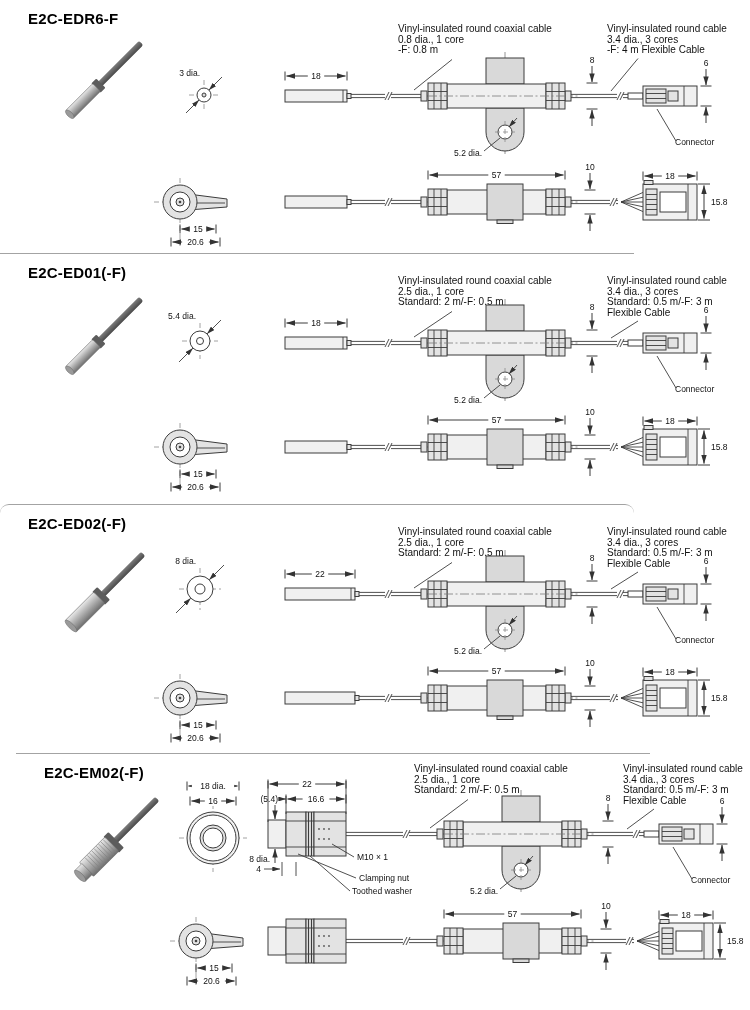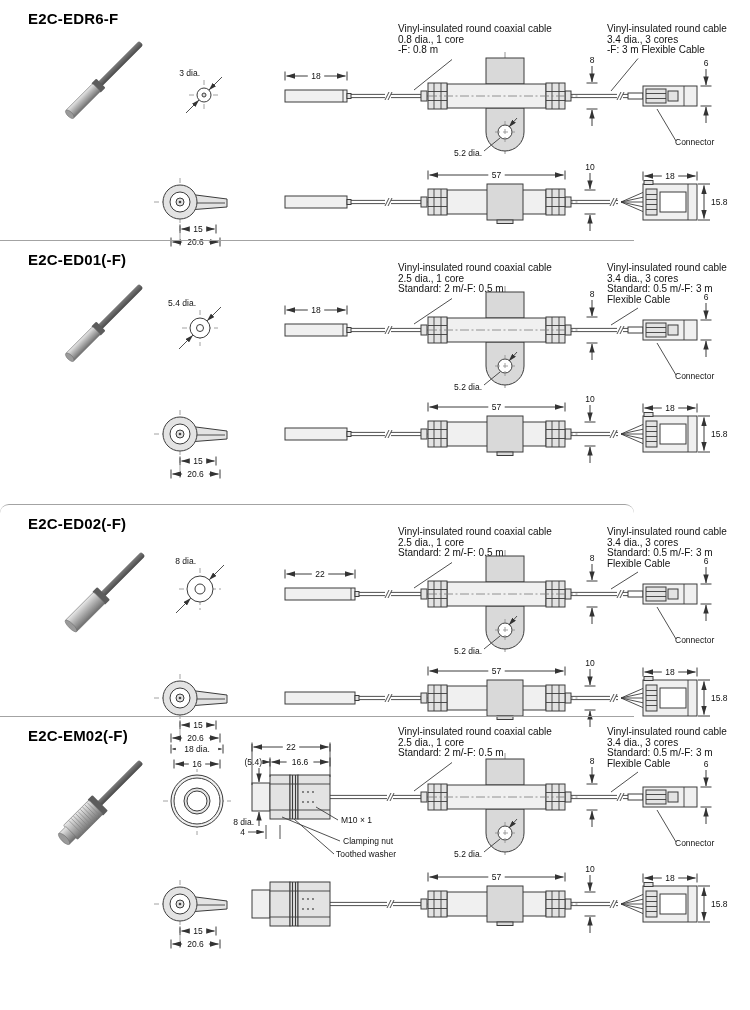--- a/index.html
+++ b/index.html
@@ -28,21 +28,21 @@
     <div class="sec" style="top: 0px; height: 253px;">
       <h2 class="sec-title">E2C-EDR6-F</h2>
       <div class="note" style="left:398px;top:24px">
         <div>Vinyl-insulated round coaxial cable</div>
         <div>0.8 dia., 1 core</div>
         <div>-F: 0.8 m</div>
       </div>
       <div class="note" style="left:607px;top:24px">
         <div>Vinyl-insulated round cable</div>
         <div>3.4 dia., 3 cores</div>
-        <div>-F: 3 m Flexible Cable</div>
+        <div>-F: 4 m Flexible Cable</div>
       </div>
       <svg width="750" height="253" viewBox="0 0 750 253">
  <defs>
   <marker id="ar0" viewBox="0 0 10 6" refX="9.5" refY="3" markerWidth="9" markerHeight="5.4" orient="auto">
             <path d="M0 0 L10 3 L0 6 Z" fill="#333"></path>
           </marker>
   <linearGradient id="gb0" x1="0" y1="0" x2="1" y2="0">
    <stop offset="0" stop-color="#e9e9e9"></stop>
             <stop offset="0.35" stop-color="#bdbdbd"></stop>
    <stop offset="0.75" stop-color="#8d8d8d"></stop>
@@ -235,21 +235,21 @@
   <line x1="171" y1="237.5" x2="171" y2="246.5" class="ln"></line>
   <line x1="220" y1="237.5" x2="220" y2="246.5" class="ln"></line>
   <line x1="195.5" y1="242" x2="172.5" y2="242" class="ln" marker-end="url(#ar0)"></line>
   <line x1="195.5" y1="242" x2="218.5" y2="242" class="ln" marker-end="url(#ar0)"></line>
   <rect x="182.1" y="237" width="26.8" height="10" fill="#fff"></rect>
             <text x="195.5" y="245" text-anchor="middle">20.6</text>
           </g>
  </g>
       </svg>
     </div>
-    <div class="sec divided" style="top: 240px; height: 251px;">
+    <div class="sec divided" style="top: 253px; height: 251px;">
       <h2 class="sec-title">E2C-ED01(-F)</h2>
       <div class="note" style="left:398px;top:22px">
         <div>Vinyl-insulated round coaxial cable</div>
         <div>2.5 dia., 1 core</div>
         <div>Standard: 2 m/-F: 0.5 m</div>
       </div>
       <div class="note" style="left:607px;top:22px">
         <div>Vinyl-insulated round cable</div>
         <div>3.4 dia., 3 cores</div>
         <div>Standard: 0.5 m/-F: 3 m</div>
@@ -671,21 +671,21 @@
   <line x1="171" y1="228.5" x2="171" y2="237.5" class="ln"></line>
   <line x1="220" y1="228.5" x2="220" y2="237.5" class="ln"></line>
   <line x1="195.5" y1="233" x2="172.5" y2="233" class="ln" marker-end="url(#ar2)"></line>
   <line x1="195.5" y1="233" x2="218.5" y2="233" class="ln" marker-end="url(#ar2)"></line>
   <rect x="182.1" y="228" width="26.8" height="10" fill="#fff"></rect>
             <text x="195.5" y="236" text-anchor="middle">20.6</text>
           </g>
  </g>
       </svg>
     </div>
-    <div class="sec divided" style="top: 716px; height: 257px;">
+    <div class="sec divided" style="top: 753px; height: 257px; margin-left: 16px;">
       <h2 class="sec-title">E2C-EM02(-F)</h2>
       <div class="note" style="left:398px;top:10px">
         <div>Vinyl-insulated round coaxial cable</div>
         <div>2.5 dia., 1 core</div>
         <div>Standard: 2 m/-F: 0.5 m</div>
       </div>
       <div class="note" style="left:607px;top:10px">
         <div>Vinyl-insulated round cable</div>
         <div>3.4 dia., 3 cores</div>
         <div>Standard: 0.5 m/-F: 3 m</div>

